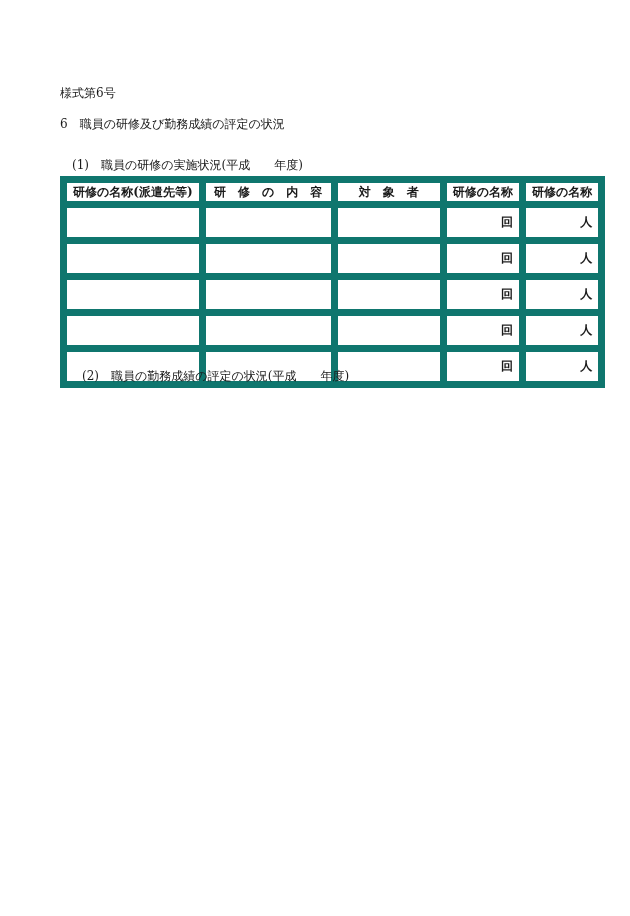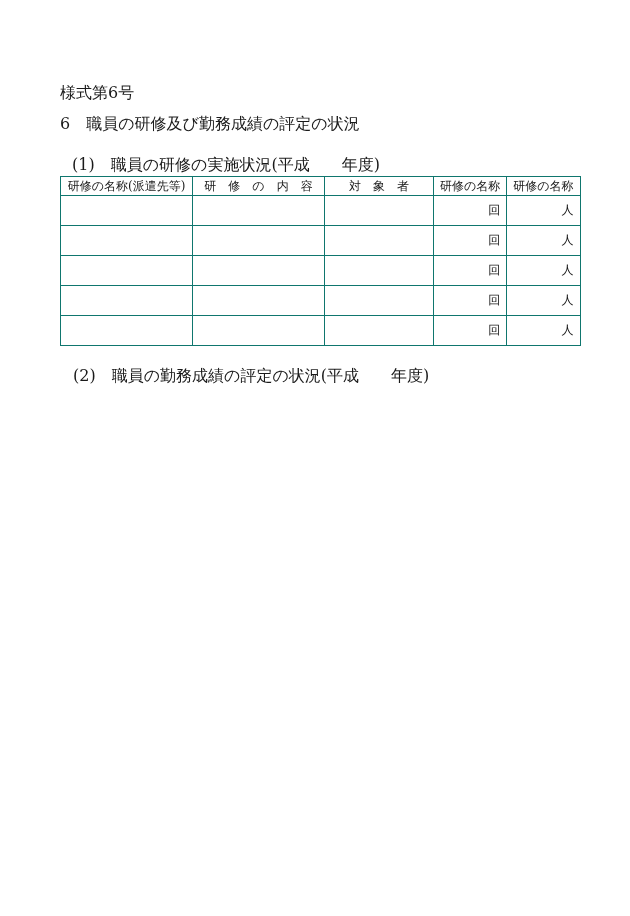--- a/index.html
+++ b/index.html
@@ -10,41 +10,41 @@
     body {
       width: 630px;
       height: 916px;
       position: relative;
       overflow: hidden;
       font-family: "DejaVu Serif", "Liberation Serif", serif;
       color: #1a1a1a;
     }
     .text {
       position: absolute;
-      font-size: 16px;
+      font-size: 12px;
       line-height: 14px;
       white-space: pre;
     }
     #form-number { left: 60px; top: 86px; }
     #section-title { left: 60px; top: 117px; }
     #sub1-title { left: 72px; top: 158px; }
-    #sub2-title { left: 73px; top: 369px; }
+    #sub2-title { left: 82px; top: 369px; }
 
     table.training {
       position: absolute;
       left: 60px;
       top: 176px;
       border-collapse: collapse;
       table-layout: fixed;
       font-size: 12px;
     }
     table.training td, table.training th {
-      border: 1px solid #0f766e;
+      border: 7px solid #0f766e;
       padding: 0 6px;
-      font-weight: normal;
+      font-weight: bold;
       overflow: hidden;
       white-space: pre;
     }
     table.training th {
       height: 18px;
       line-height: 18px;
       text-align: center;
     }
     table.training td {
       height: 29px;

